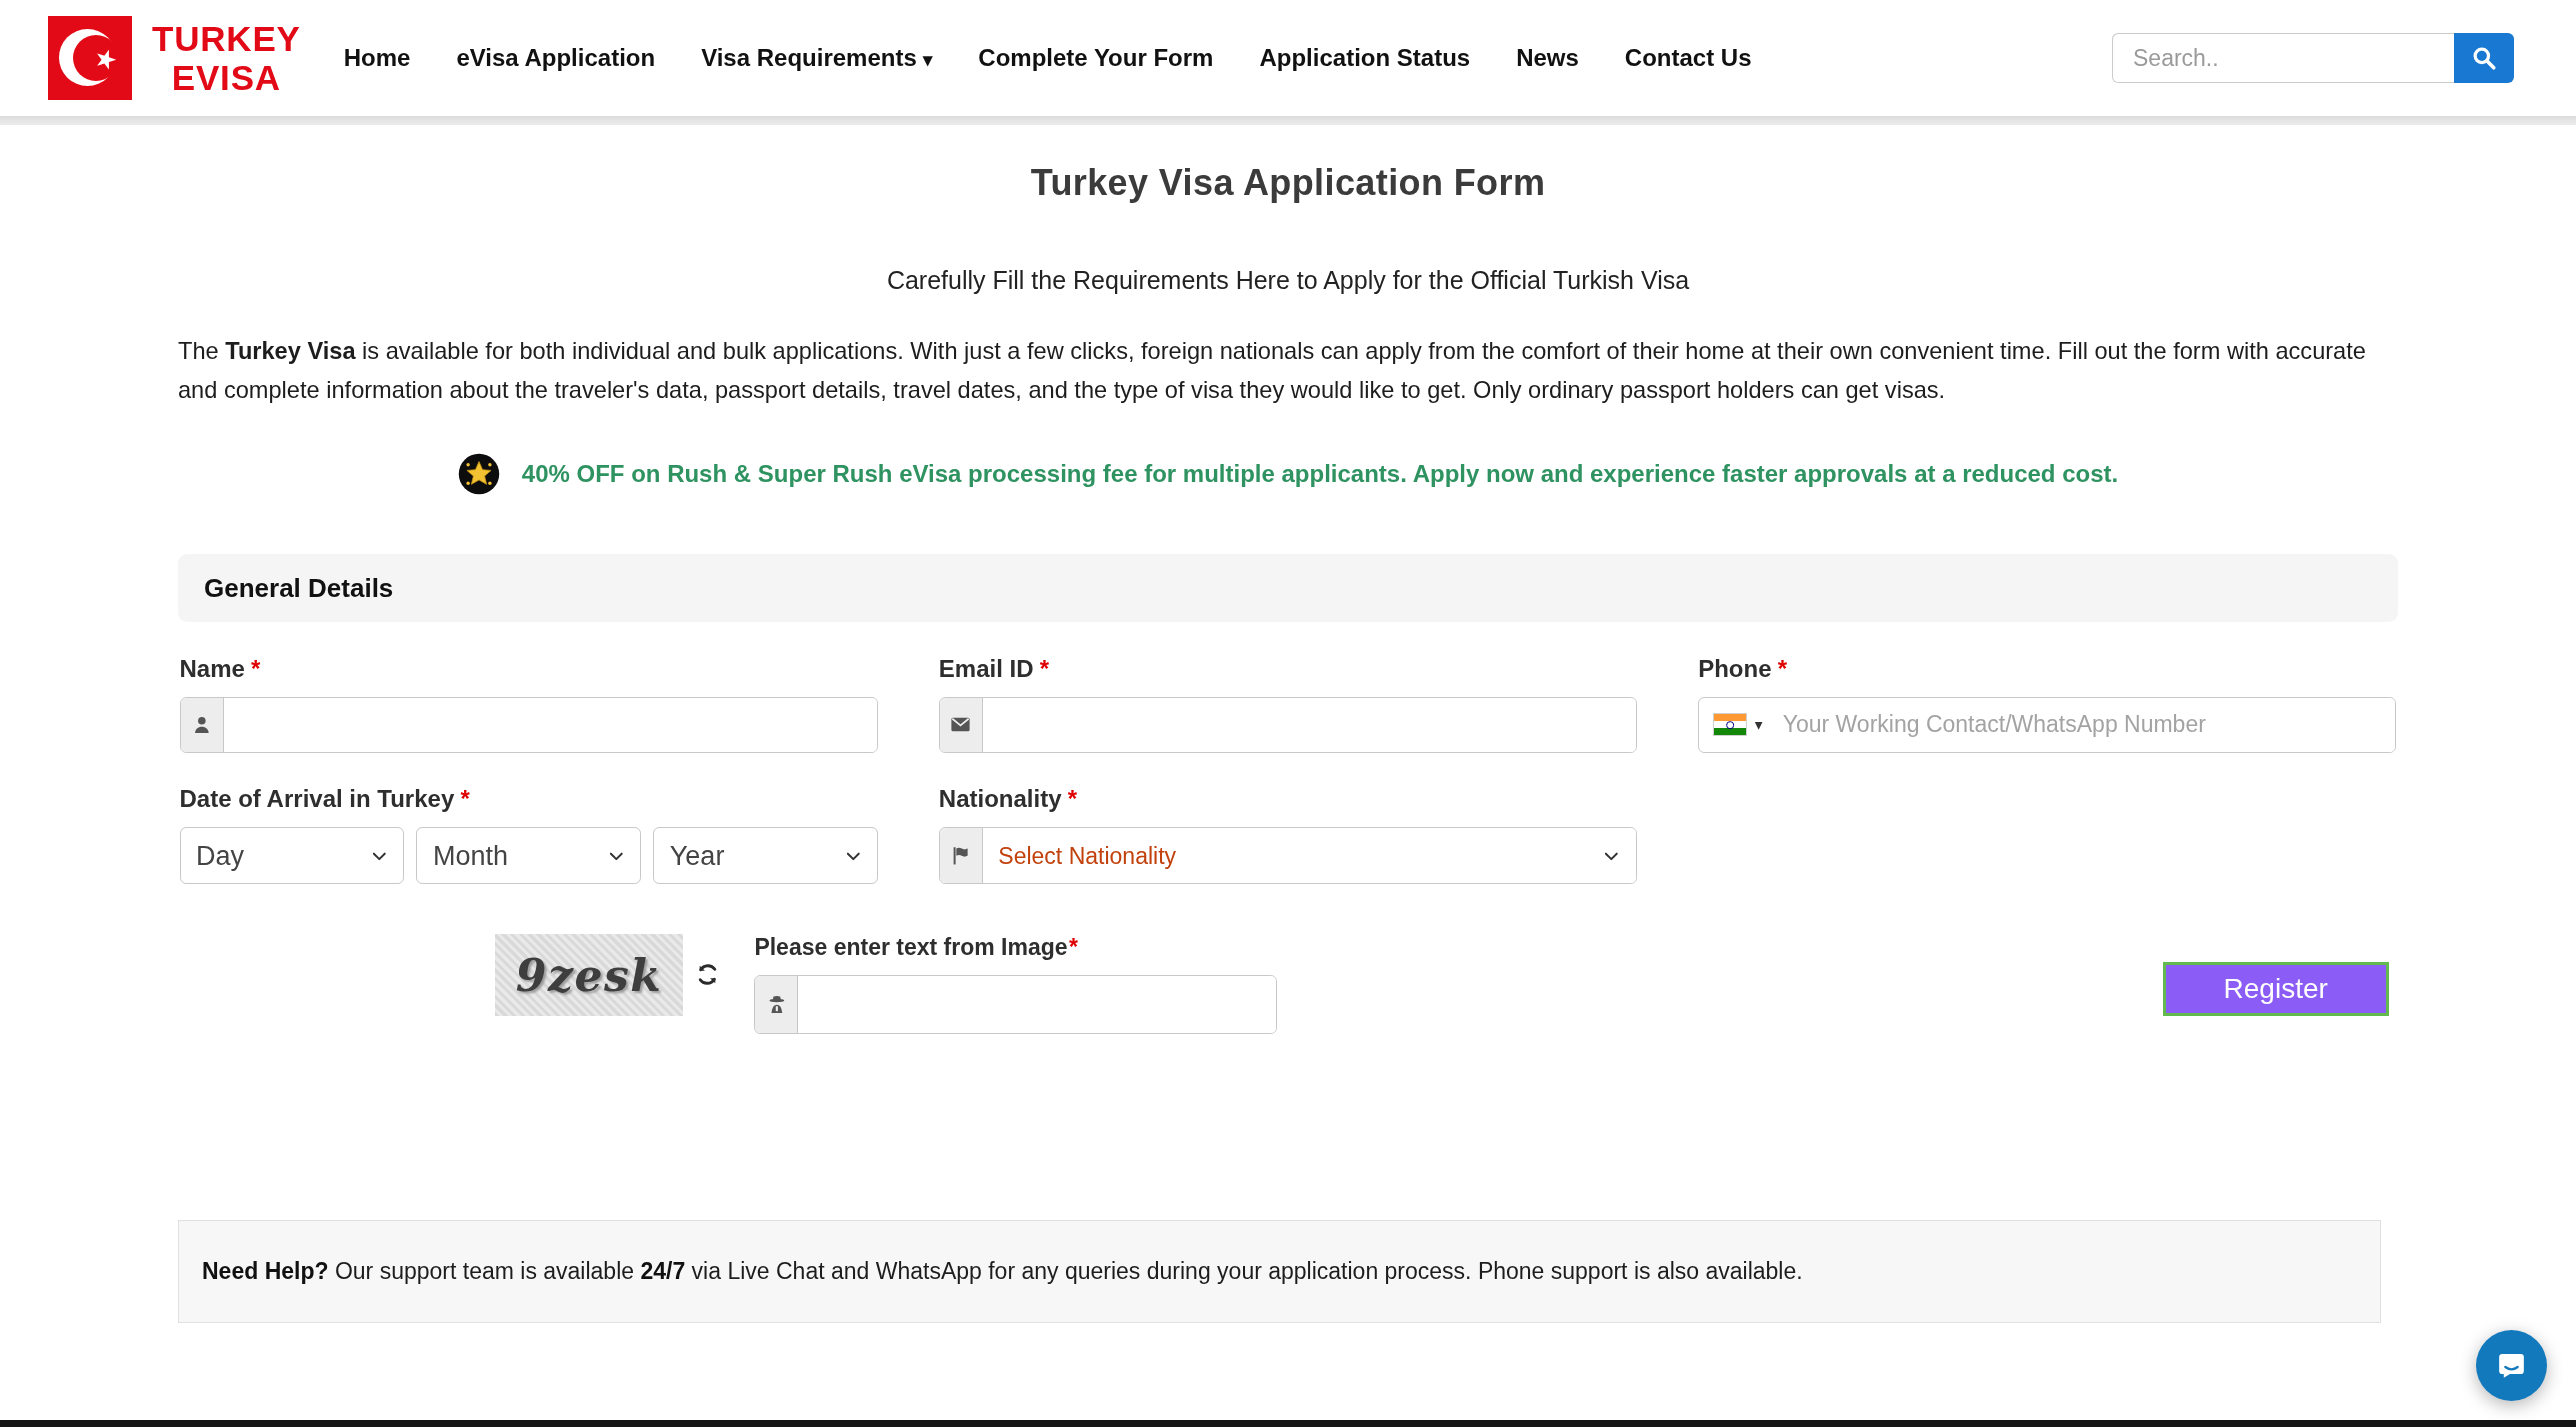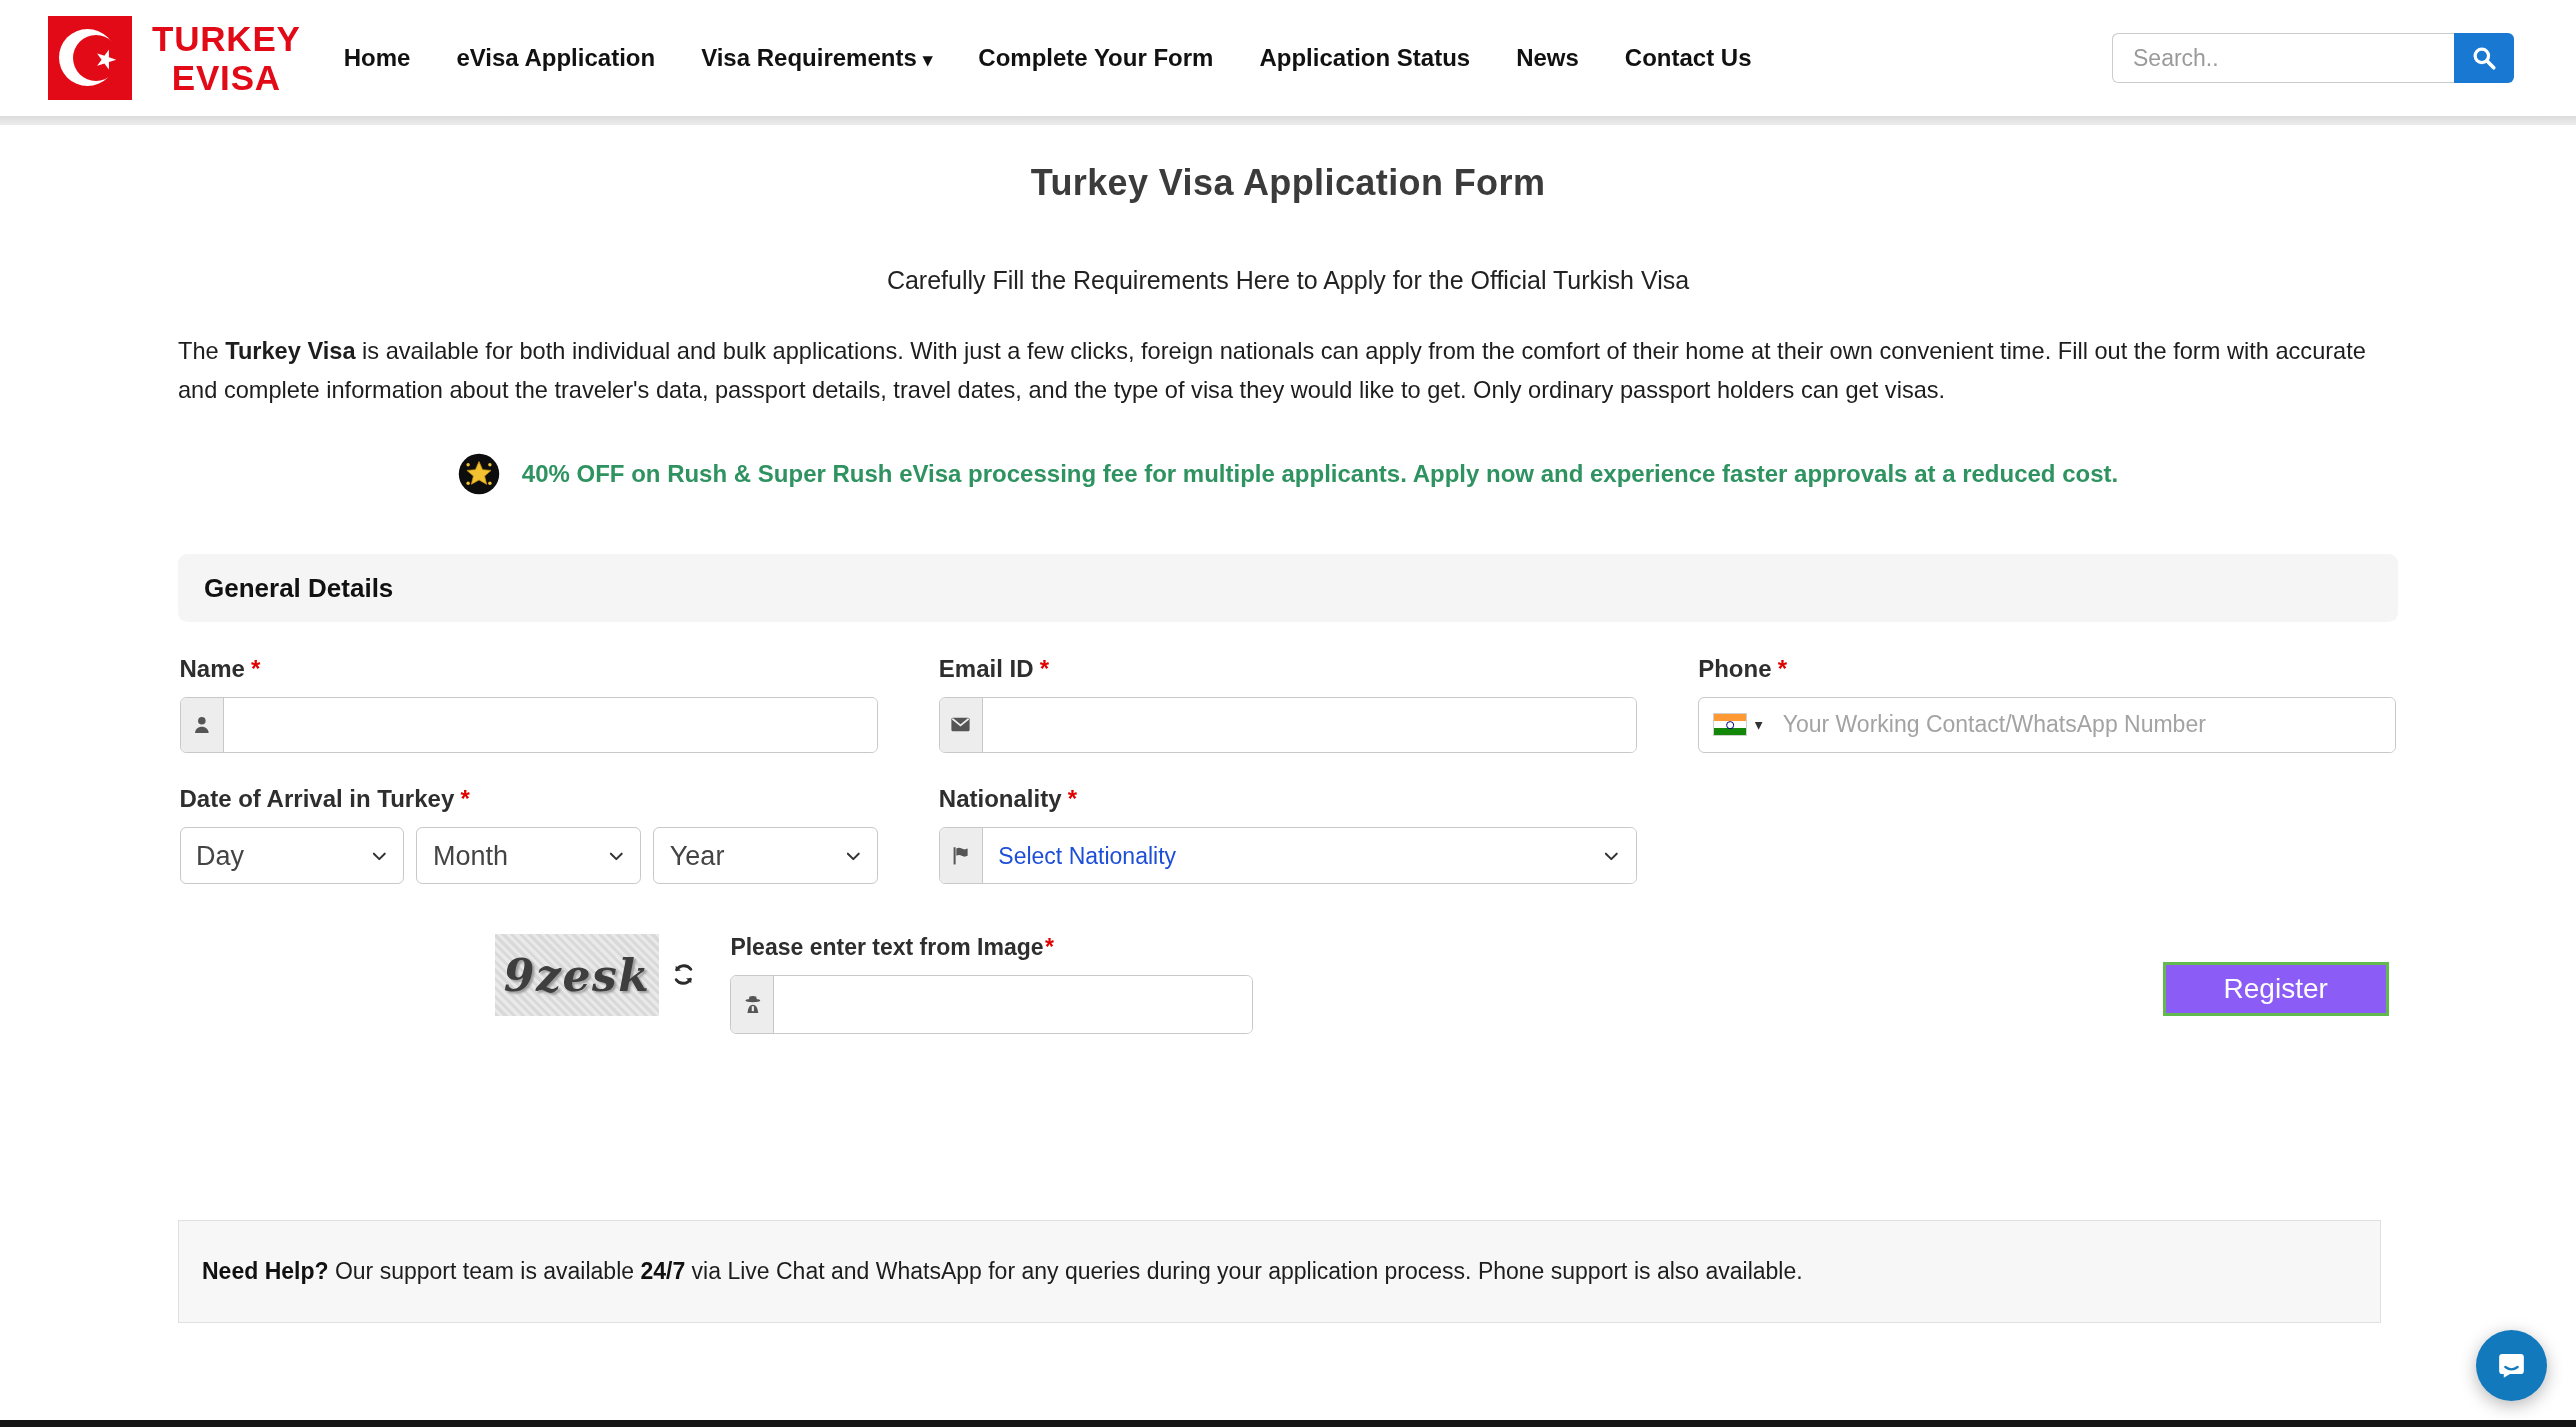--- a/index.html
+++ b/index.html
@@ -128,29 +128,29 @@
   .select-caret {
     position:absolute; right:15.5px; top:50%; transform:translateY(-50%);
     pointer-events:none; display:flex;
   }
   .date-grid { display:grid; grid-template-columns:repeat(3,1fr); column-gap:12.4px; }
 
   .nat-group { margin-top:14px; display:flex; height:57px;
     border:1.5px solid #c8c8c8; border-radius:6.2px; overflow:hidden; position:relative; }
   .nat-group .addon { border-right:1.5px solid #c8c8c8; }
   .nat-group select {
-    flex:1; border:none; height:100%; font-size:23px; color:#1d4ed8; padding:0 43px 0 15.5px;
+    flex:1; border:none; height:100%; font-size:23px; color:#c2410c; padding:0 43px 0 15.5px;
     appearance:none; -webkit-appearance:none; outline:none; background:#fff; cursor:pointer;
     font-family:"Liberation Sans", sans-serif;
   }
 
   
   .captcha-row { display:flex; align-items:flex-start; margin-top:50px; }
   .captcha-img {
-    margin-left:317px; width:164px; height:82px; flex:0 0 auto;
+    margin-left:317px; width:188px; height:82px; flex:0 0 auto;
     background:
       repeating-linear-gradient(45deg, #d9d9d9 0 3.1px, #e9e9e9 3.1px 6.2px),
       #dedede;
     display:flex; align-items:center; justify-content:center;
   }
   .captcha-text {
     font-family:"DejaVu Serif", serif; font-weight:bold; font-style:italic;
     font-size:44px; color:#3e3e3e; letter-spacing:1.5px;
     text-shadow:2.3px 2.3px 2.3px #9a9a9a;
   }

